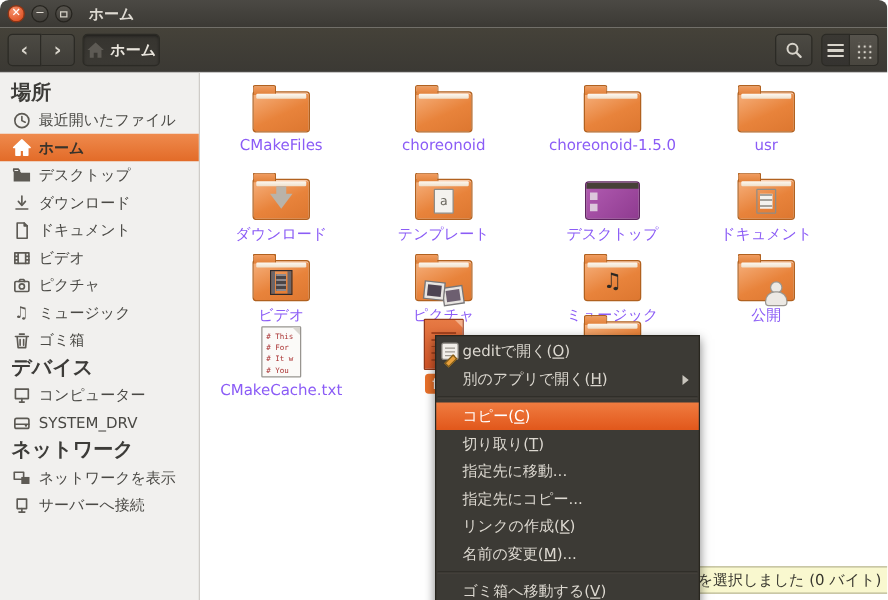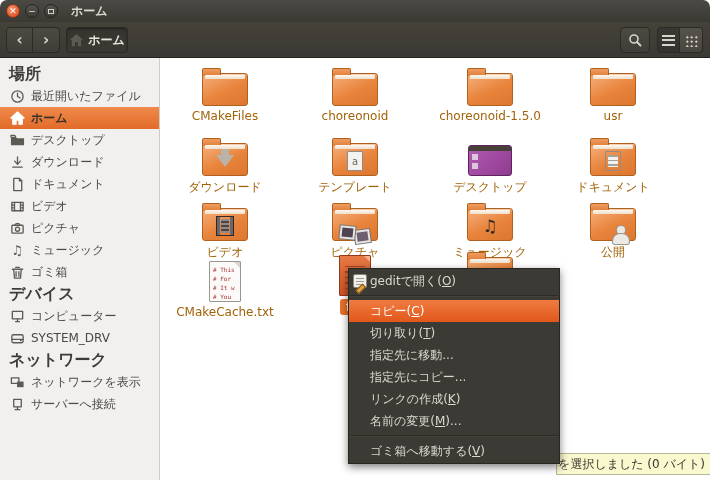--- a/index.html
+++ b/index.html
@@ -56,21 +56,21 @@
   .sb-item.selected .homefill { fill:#fff !important; }
   svg.sbi { width:15px; height:15px; }
   svg.sbi * { stroke:#5d5a54; fill:none; stroke-width:1.4; stroke-linecap:round; stroke-linejoin:round; }
   svg.sbi .fill { fill:#5d5a54; stroke:none; }
   .music-glyph { font-size:13px; color:#5d5a54; line-height:1; }
 
   
   .cell { position:absolute; width:124px; display:flex; flex-direction:column; align-items:center; z-index:1; }
   .icon-area { height:40px; display:flex; align-items:flex-end; justify-content:center; }
   .icon-area.tall { height:46px; }
-  .cell .name { margin-top:3px; font-size:12px; color:#a16207; white-space:nowrap; }
+  .cell .name { margin-top:3px; font-size:12px; color:#8b5cf6; white-space:nowrap; }
   .cell .name.sel { background:#e8702a; color:#fff; border-radius:3px; padding:1px 6px; }
 
   .folder { position:relative; width:46px; height:33px; border-radius:2px 3px 3px 3px;
     background:linear-gradient(155deg,#f6b07c,#e8833b 55%,#dd7730); border:1px solid #b1611f;
     box-shadow:inset 0 1px 0 rgba(255,255,255,.5); }
   .folder::before { content:""; position:absolute; top:-6px; left:-1px; width:17px; height:7px;
     background:linear-gradient(#f09c60,#e07f37); border:1px solid #b1611f; border-bottom:none; border-radius:2px 2px 0 0; }
   .folder::after { content:""; position:absolute; top:1px; left:2px; right:2px; height:4px;
     background:linear-gradient(#fdf8f0,#efdfca); border-radius:1px; }
   .emblem { position:absolute; left:50%; top:55%; transform:translate(-50%,-50%); z-index:2; }
@@ -414,20 +414,24 @@
 
   <div class="statusbar">
     <span>' を選択しました (0 バイト)</span>
   </div>
 
   <div class="menu">
     <div class="menu-item">
       <span class="mi-icon gedit-icon"></span>
       <span>geditで開く(<u>O</u>)</span>
     </div>
+    <div class="menu-item">
+      <span>別のアプリで開く(<u>H</u>)</span>
+      <span class="arrow"></span>
+    </div>
     <div class="menu-sep"></div>
     <div class="menu-item hl">
       <span>コピー(<u>C</u>)</span>
     </div>
     <div class="menu-item">
       <span>切り取り(<u>T</u>)</span>
     </div>
     <div class="menu-item">
       <span>指定先に移動...</span>
     </div>

